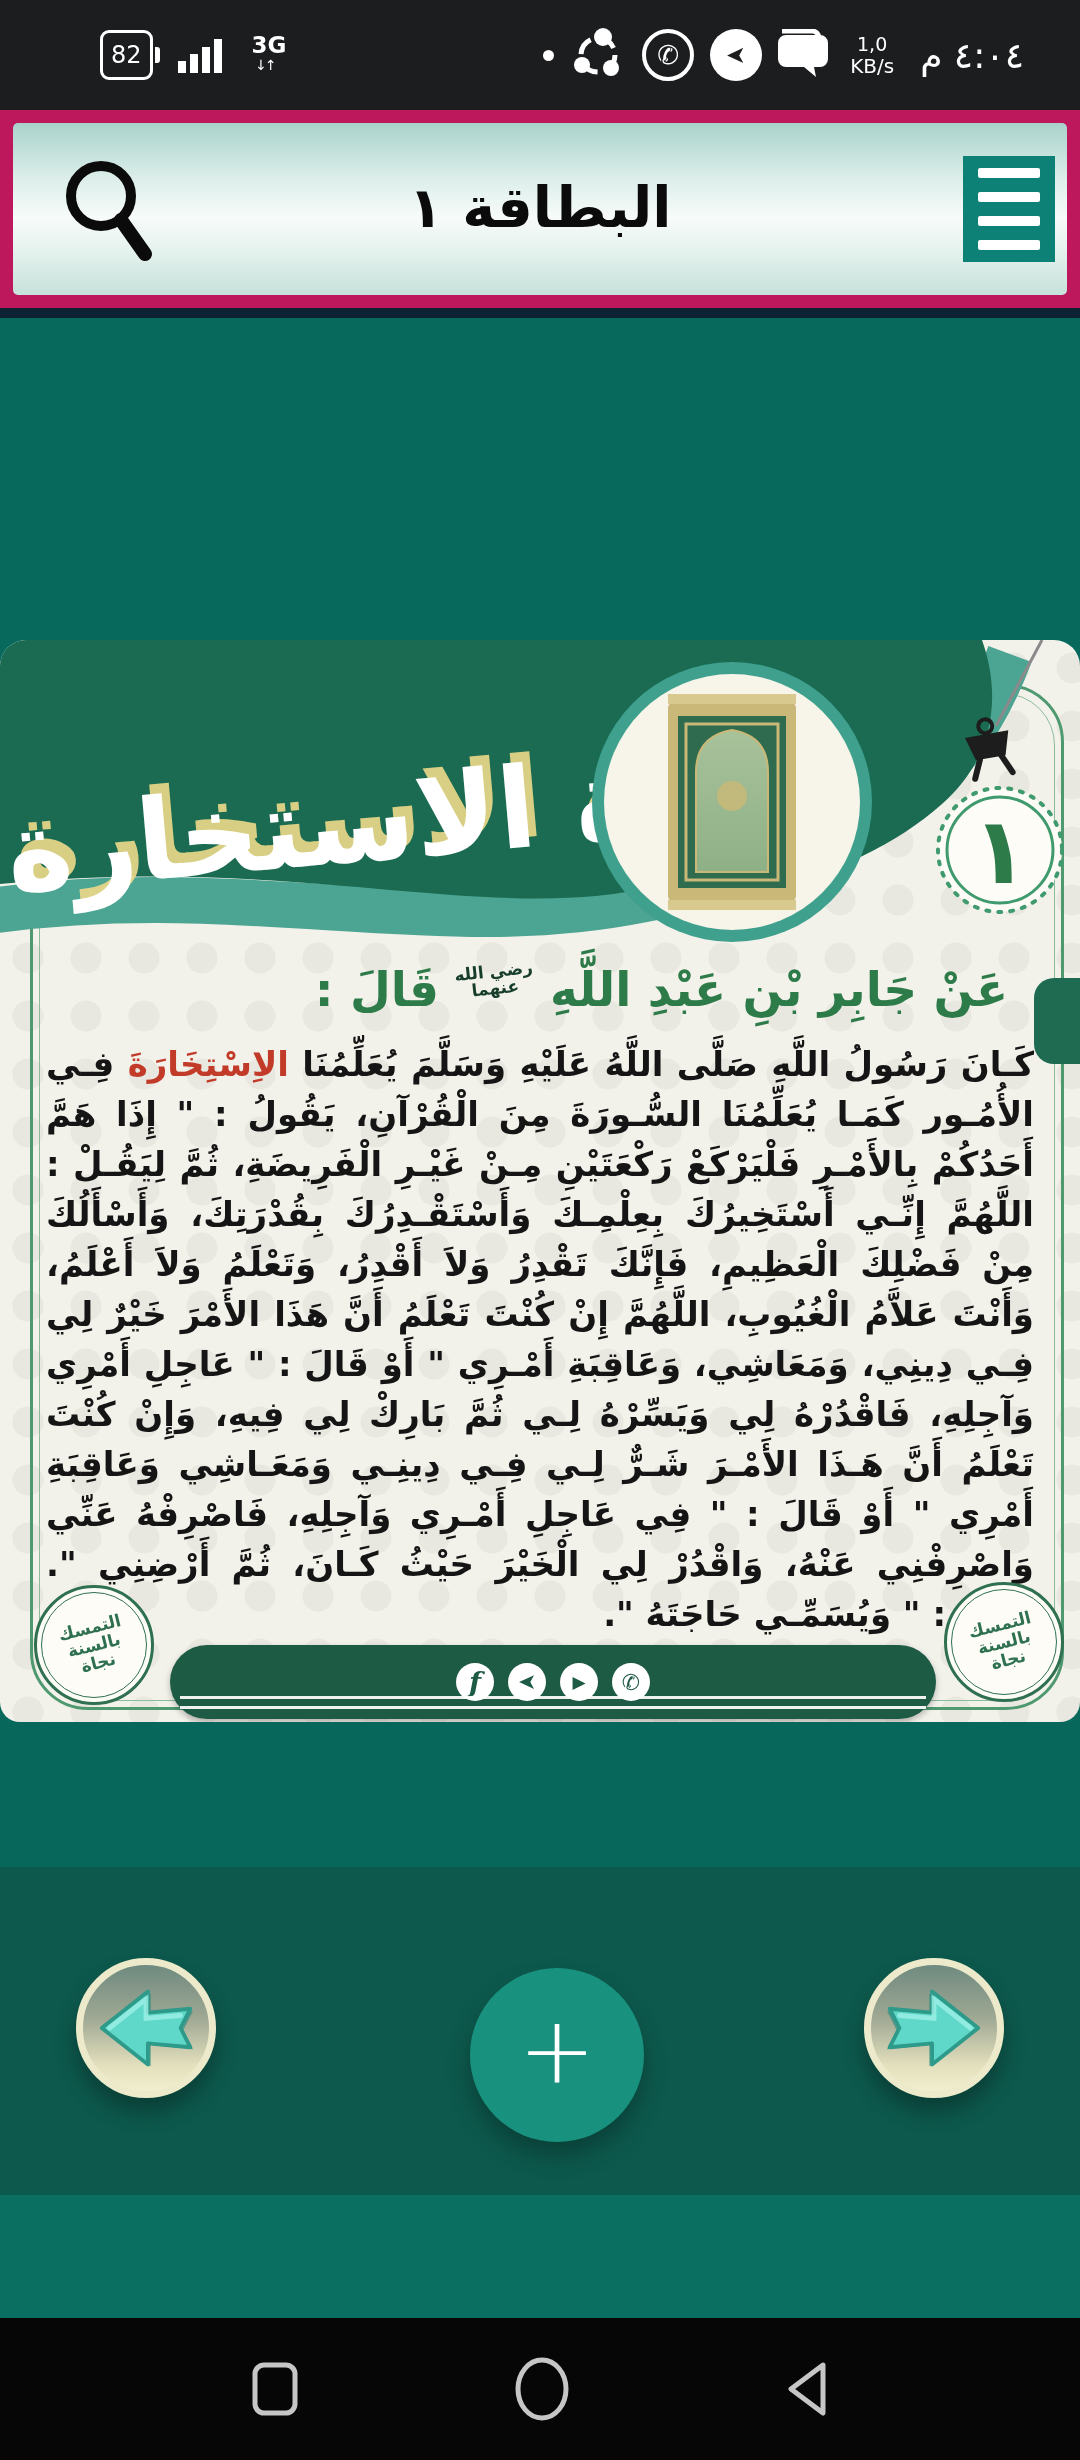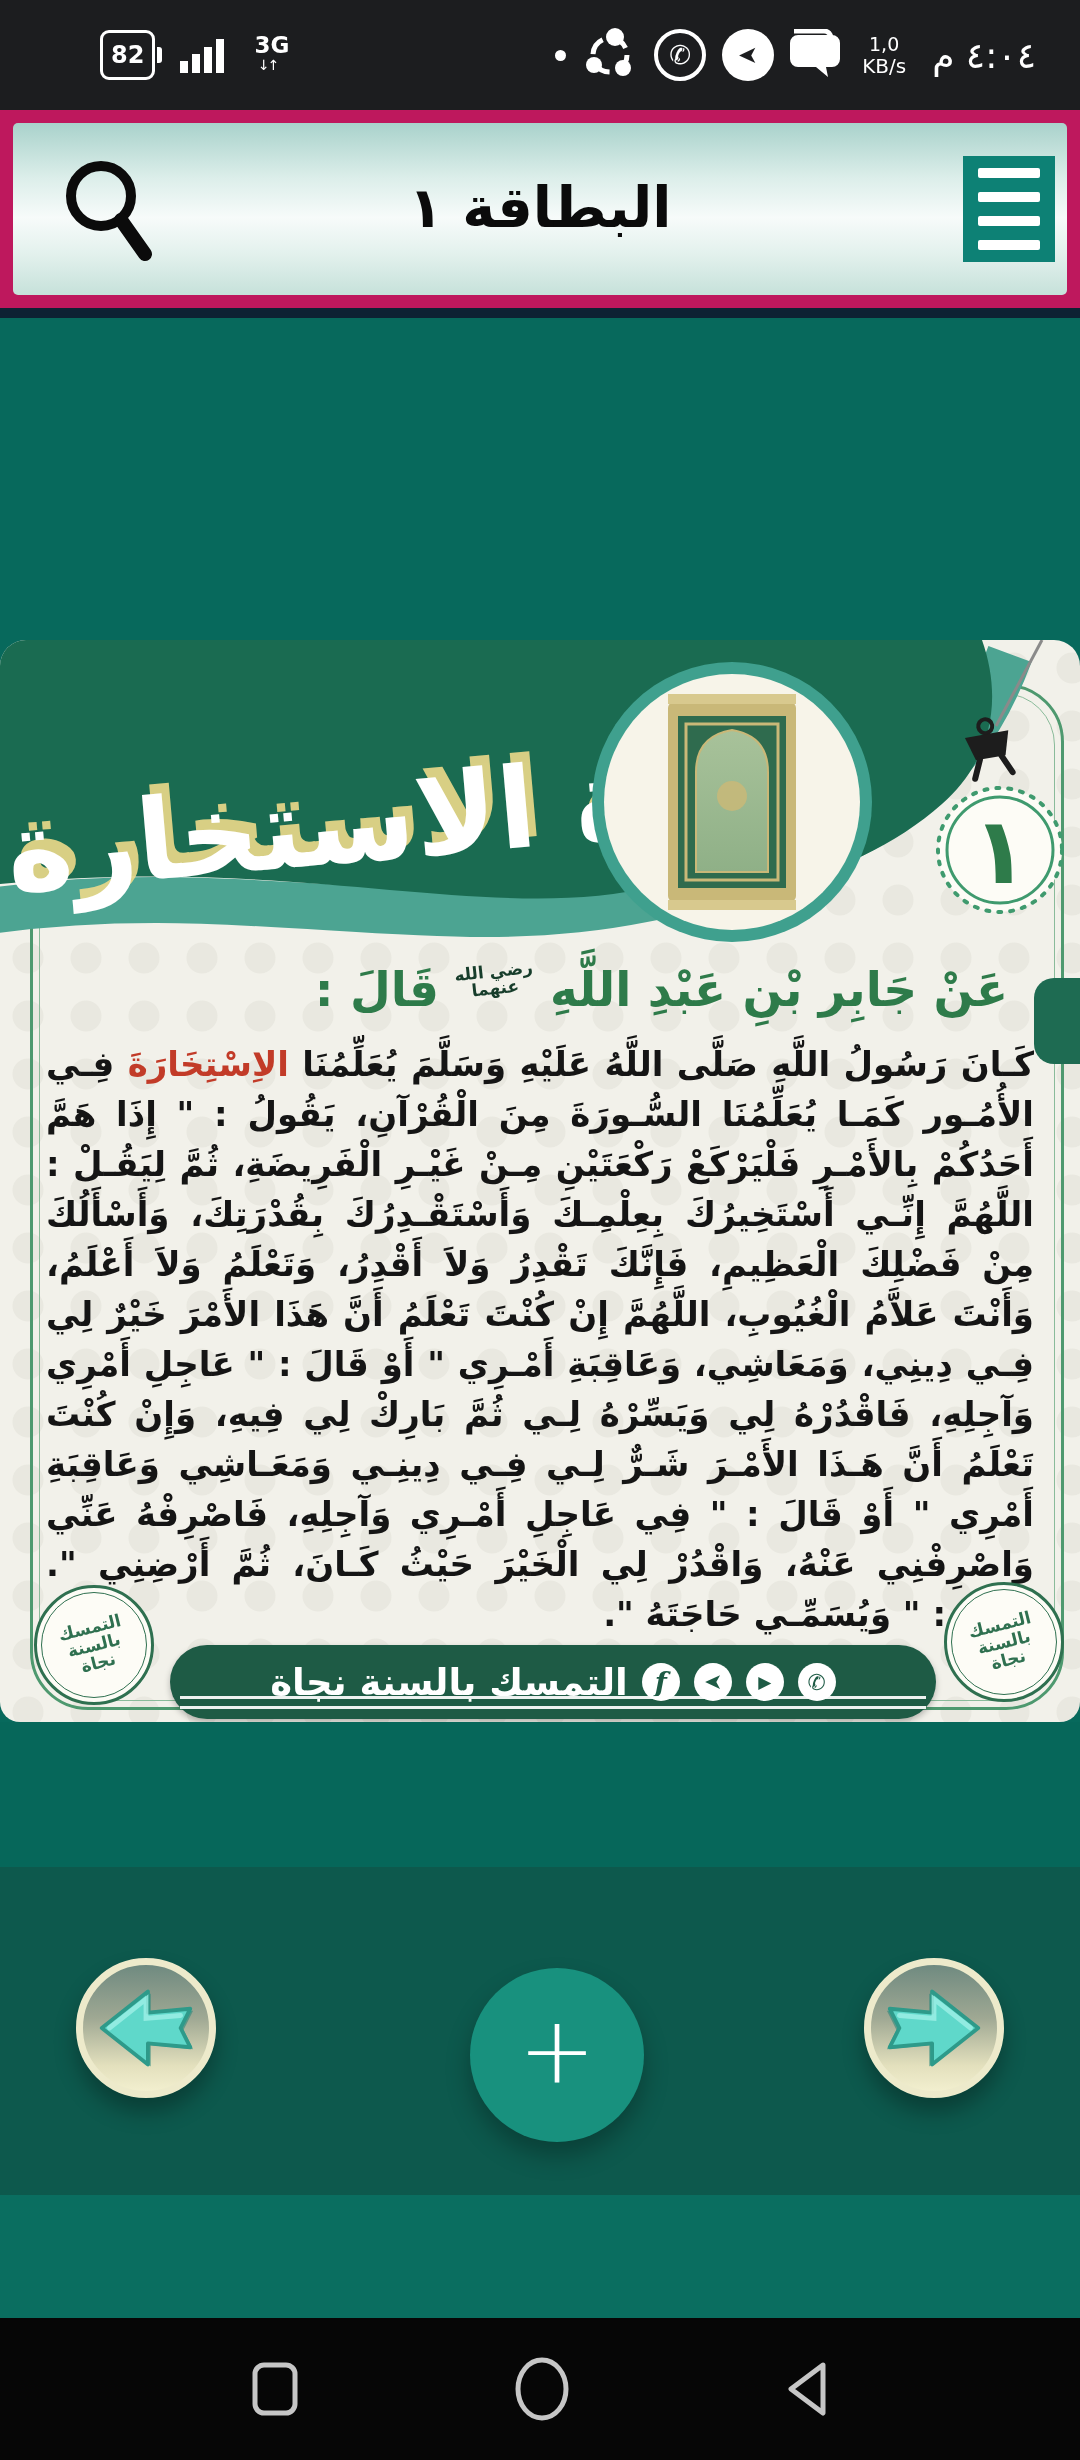--- a/index.html
+++ b/index.html
@@ -5,29 +5,29 @@
   * { margin:0; padding:0; box-sizing:border-box; }
   html,body { background:#000; }
   body { font-family:"DejaVu Sans", sans-serif; }
   #screen { position:relative; width:1080px; height:2460px; margin:0 auto; overflow:hidden; background:#07695C; }
 
   
   .status-bar { position:absolute; top:0; left:0; width:1080px; height:110px; background:#1C1D1F;
     display:flex; align-items:center; justify-content:space-between; padding:0 16px 0 100px; color:#fff; }
   .sb-group { display:flex; align-items:center; gap:16px; }
   .battery { display:flex; align-items:center; }
-  .battery .shell { border:3px solid #fff; border-radius:9px; padding:8px 8px; font-size:24px; font-weight:bold; line-height:28px; }
+  .battery .shell { border:3px solid #fff; border-radius:9px; padding:8px 8px; font-size:24px; font-weight:normal; line-height:28px; }
   .battery .nub { width:5px; height:16px; background:#fff; border-radius:0 3px 3px 0; margin-left:2px; }
   .net3g { display:flex; flex-direction:column; align-items:center; line-height:20px; }
   .net3g .g { font-size:23px; font-weight:bold;margin-left:8px; }
   .net3g .arr { font-size:14px; letter-spacing:-2px; }
   .sb-dot { width:11px; height:11px; border-radius:50%; background:#fff; }
   .kbs { display:flex; flex-direction:column; align-items:center; line-height:22px; }
   .kbs .v { font-size:19px; } .kbs .u { font-size:20px; font-weight:normal; }
-  .sb-time { font-size:36px; direction:rtl; margin-right:28px; margin-left:10px; }
+  .sb-time { font-size:36px; direction:rtl; margin-right:40px; margin-left:10px; }
   .circ-ic { width:52px; height:52px; border-radius:50%; display:flex; align-items:center; justify-content:center; }
   .circ-fill { background:#fff; color:#1C1D1F; }
   .circ-line { border:4px solid #fff; color:#fff; }
   .glyph-flip { transform:scaleX(-1); display:inline-block; }
 
   
   .app-header { position:absolute; top:110px; left:0; width:1080px; height:198px; background:#be185d; padding:13px; }
   .app-header-inner { position:relative; width:100%; height:100%; border-radius:5px;
     background:linear-gradient(180deg,#A9D2CB 0%,#DCEEEA 32%,#F7FBFA 55%,#E3F1ED 76%,#C6E1DA 100%); }
   .hdr-line { position:absolute; top:308px; left:0; width:1080px; height:10px; background:#0D2233; }
@@ -220,21 +220,20 @@
         </span>
       <span class="soc icon-youtube">
           <span style="font-size:17px;">▶</span>
         </span>
       <span class="soc icon-telegram">
           <span>➤</span>
         </span>
       <span class="soc icon-facebook">
           <span>f</span>
         </span>
-      <span>التمسك بالسنة نجاة</span>
     </div>
     <div class="pill-lines">
         <div></div>
         <div></div>
       </div>
 
     <div class="seal seal-left">
       <span class="cal">
         <span>التمسك</span><br>
         <span>بالسنة</span><br>

